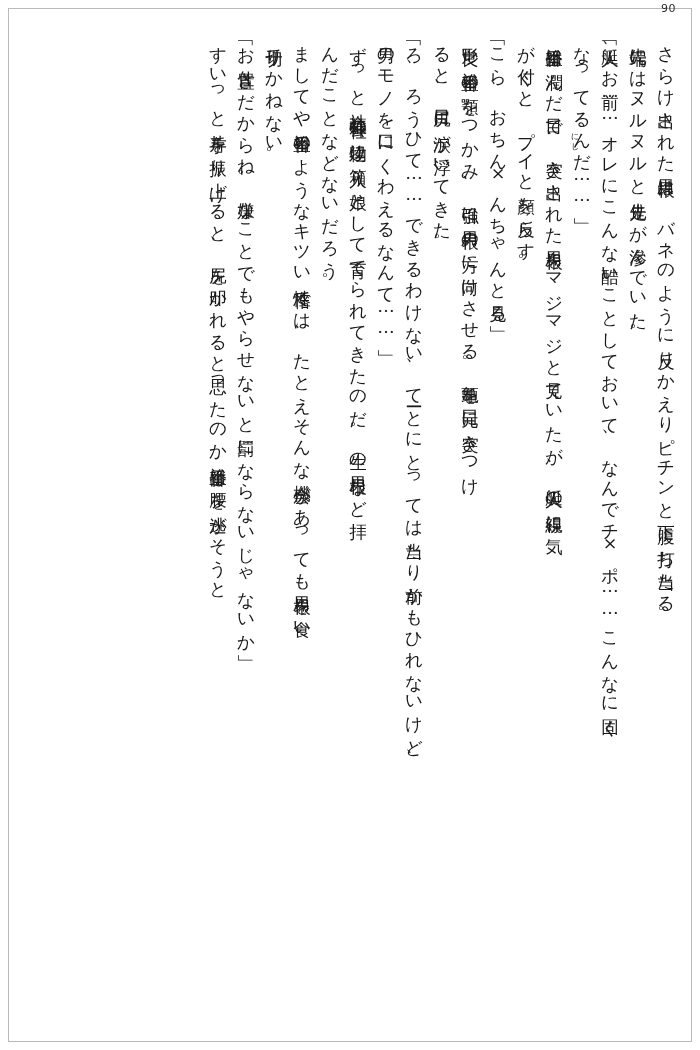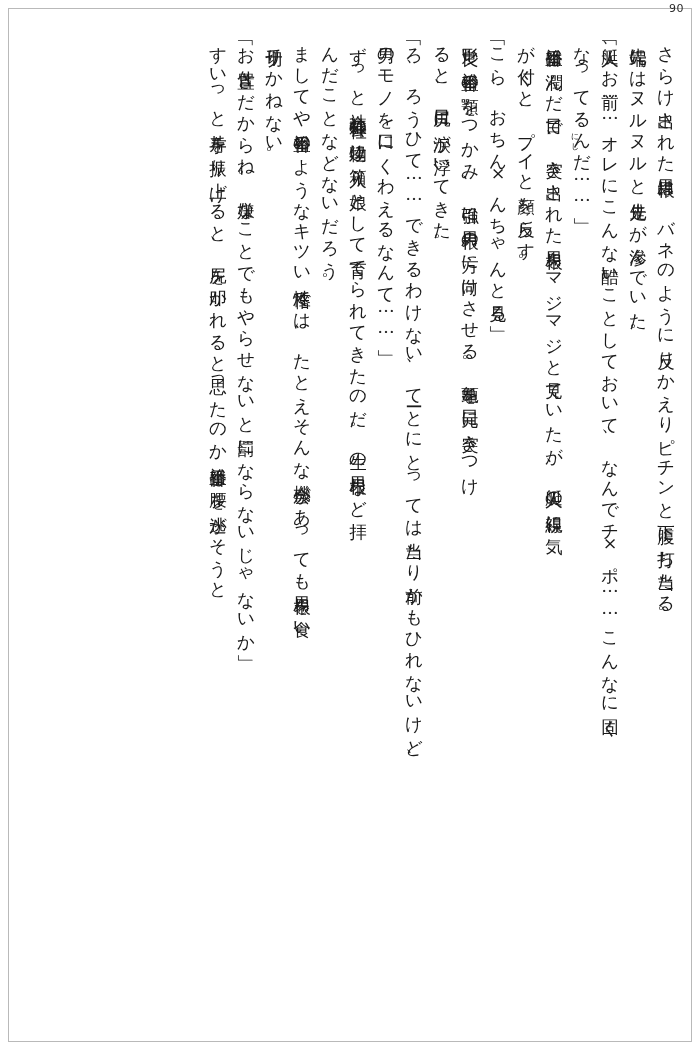--- a/index.html
+++ b/index.html
@@ -27,21 +27,21 @@
     top: 8px;
     width: 684px;
     height: 1034px;
     border: 1px solid #b9b9b9;
     box-sizing: border-box;
     pointer-events: none;
   }
   .page-number {
     position: absolute;
     top: 2px;
-    right: 16px;
+    right: 24px;
     font-size: 11px;
     letter-spacing: 0.5px;
     color: #2a2a2a;
     font-family: "DejaVu Sans", "Liberation Sans", sans-serif;
   }
   .text-body {
     position: absolute;
     top: 34px;
     right: 26px;
     bottom: 30px;

